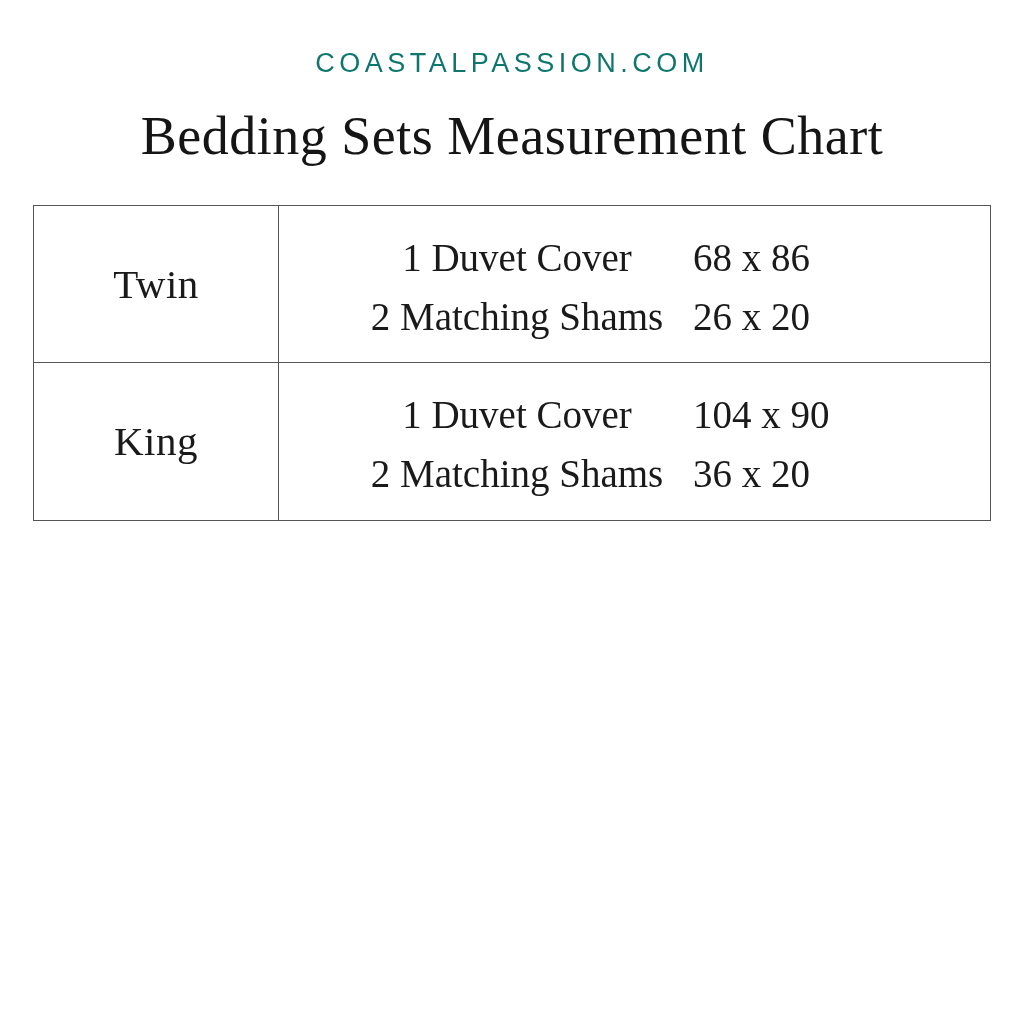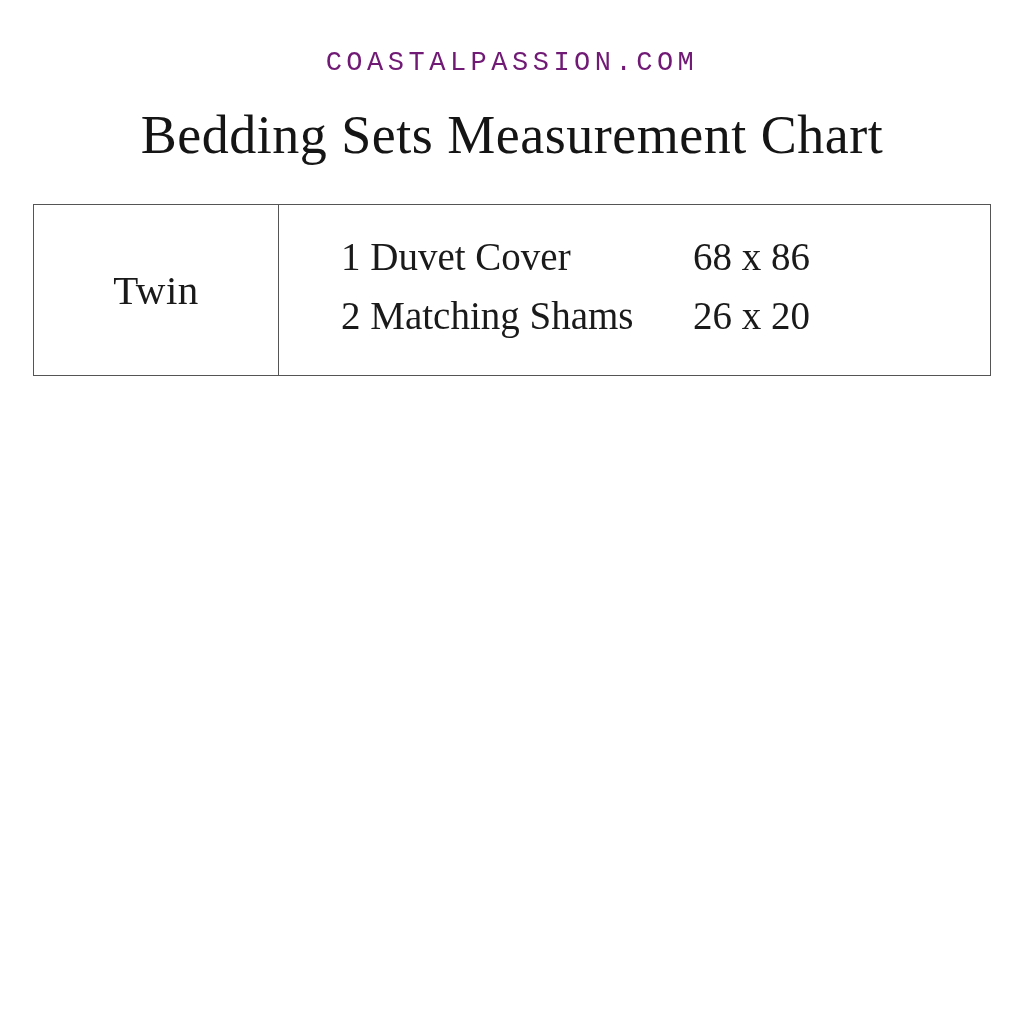--- a/index.html
+++ b/index.html
@@ -18,25 +18,25 @@
     width: 1024px;
     height: 1024px;
     box-sizing: border-box;
     display: flex;
     flex-direction: column;
     align-items: center;
     background: #ffffff;
   }
   .brand {
     margin-top: 48px;
-    font-family: Liberation Mono, monospace;
+    font-family: Liberation Sans, sans-serif;
     font-size: 27px;
     letter-spacing: 4.5px;
     font-weight: 400;
-    color: #701a75;
+    color: #0f766e;
     text-align: center;
   }
   .title {
     margin-top: 29px;
     font-family: "Liberation Serif", serif;
     font-size: 54px;
     font-weight: 400;
     color: #151515;
     text-align: center;
     letter-spacing: 0.5px;
@@ -56,21 +56,22 @@
     vertical-align: middle;
   }
   td.size-cell {
     width: 228px;
     text-align: center;
     font-size: 41px;
     padding: 38px 8px;
     letter-spacing: 0.5px;
   }
   td.detail-cell {
-    padding: 22px 30px 30px 62px;
+    padding: 22px 30px 16px 62px;
+    text-align: center;
   }
   .line {
     display: flex;
     align-items: baseline;
     font-size: 39px;
     line-height: 1.52;
     white-space: nowrap;
   }
   .item {
     display: inline-block;
@@ -101,18 +102,31 @@
             <div class="line">
               <span class="item">1 Duvet Cover</span>
               <span class="dims">68 x 86</span>
             </div>
             <div class="line">
               <span class="item">2 Matching Shams</span>
               <span class="dims">26 x 20</span>
             </div>
           </td>
         </tr>
+        <tr>
+          <td class="size-cell">King</td>
+          <td class="detail-cell">
+            <div class="line">
+              <span class="item">1 Duvet Cover</span>
+              <span class="dims">104 x 90</span>
+            </div>
+            <div class="line">
+              <span class="item">2 Matching Shams</span>
+              <span class="dims">36 x 20</span>
+            </div>
+          </td>
+        </tr>
       </tbody>
     </table>
   </div>
 
   <div class="footer-space"></div>
 </div>
 
 </body></html>

